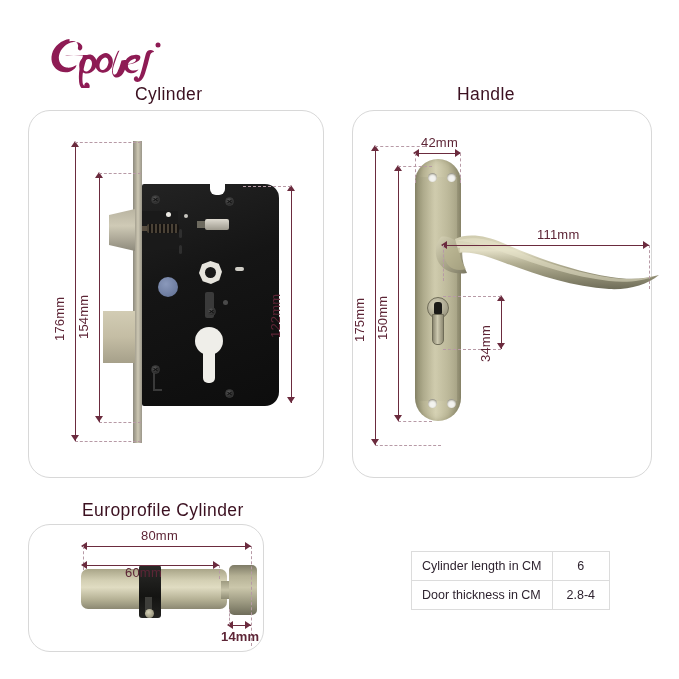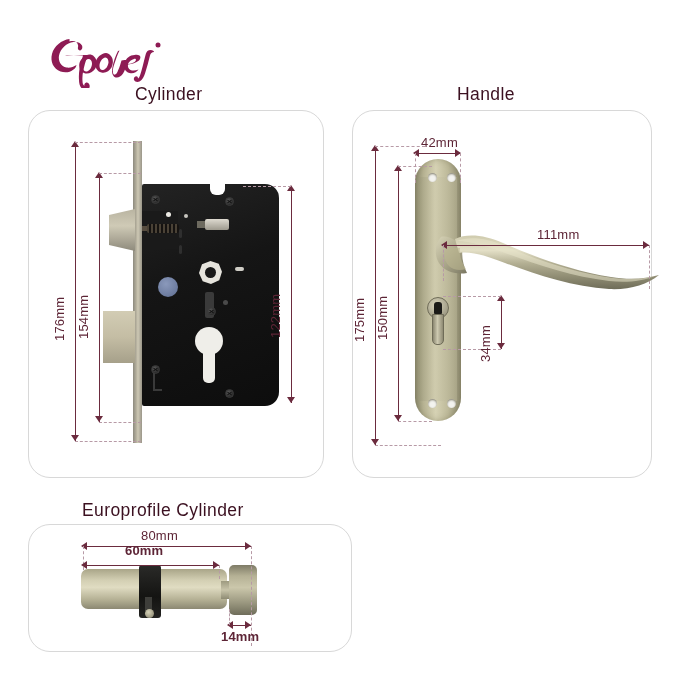--- a/index.html
+++ b/index.html
@@ -36,21 +36,21 @@
 
   
   .panel {
     position: absolute;
     background: #fff;
     border: 1px solid #d8d8d8;
     border-radius: 22px;
   }
   #panel-lockbody { left: 28px;  top: 110px; width: 296px; height: 368px; }
   #panel-handle   { left: 352px; top: 110px; width: 300px; height: 368px; }
-  #panel-cylinder { left: 28px;  top: 524px; width: 324px; height: 128px; }
+  #panel-cylinder { left: 28px;  top: 524px; width: 236px; height: 128px; }
 
   .panel-clip { position: absolute; inset: 0; border-radius: 22px; overflow: hidden; }
   .panel-overflow { position: absolute; inset: 0; border-radius: 22px; }
 
   
   .dim-line-v, .dim-line-h {
     position: absolute;
     background: #6b2b3e;
   }
   .dim-line-v { width: 1px; }
@@ -532,26 +532,34 @@
     <div class="arrow arrow-left" style="left:52px;top:17px;"></div>
     <div class="arrow arrow-right" style="left:216px;top:17px;"></div>
     <div class="ext-v" style="left:54px;top:21px;height:24px;"></div>
     <div class="ext-v" style="left:222px;top:21px;height:100px;"></div>
     <div class="dim-label" style="left:112px;top:3px;">80mm</div>
 
     <div class="dim-line-h" style="left:54px;top:40px;width:136px;"></div>
     <div class="arrow arrow-left" style="left:52px;top:36px;"></div>
     <div class="arrow arrow-right" style="left:184px;top:36px;"></div>
     <div class="ext-v" style="left:190px;top:40px;height:14px;"></div>
-    <div class="dim-label" style="left:96px;top:18px;font-weight:bold;">60mm</div>
+    <div class="dim-label" style="left:96px;top:40px;">60mm</div>
 
     <div class="dim-line-h" style="left:200px;top:100px;width:22px;"></div>
     <div class="arrow arrow-left" style="left:198px;top:96px;"></div>
     <div class="arrow arrow-right" style="left:216px;top:96px;"></div>
     <div class="ext-v" style="left:200px;top:84px;height:16px;"></div>
     <div class="dim-label" style="left:192px;top:104px;font-weight:bold;">14mm</div>
   </div>
 </div>
 
 <table id="spec-table">
   <tbody>
+    <tr>
+      <td>Cylinder length in CM</td>
+      <td class="val">6</td>
+    </tr>
+    <tr>
+      <td>Door thickness in CM</td>
+      <td class="val">2.8-4</td>
+    </tr>
   </tbody>
 </table>
 
 </body></html>

